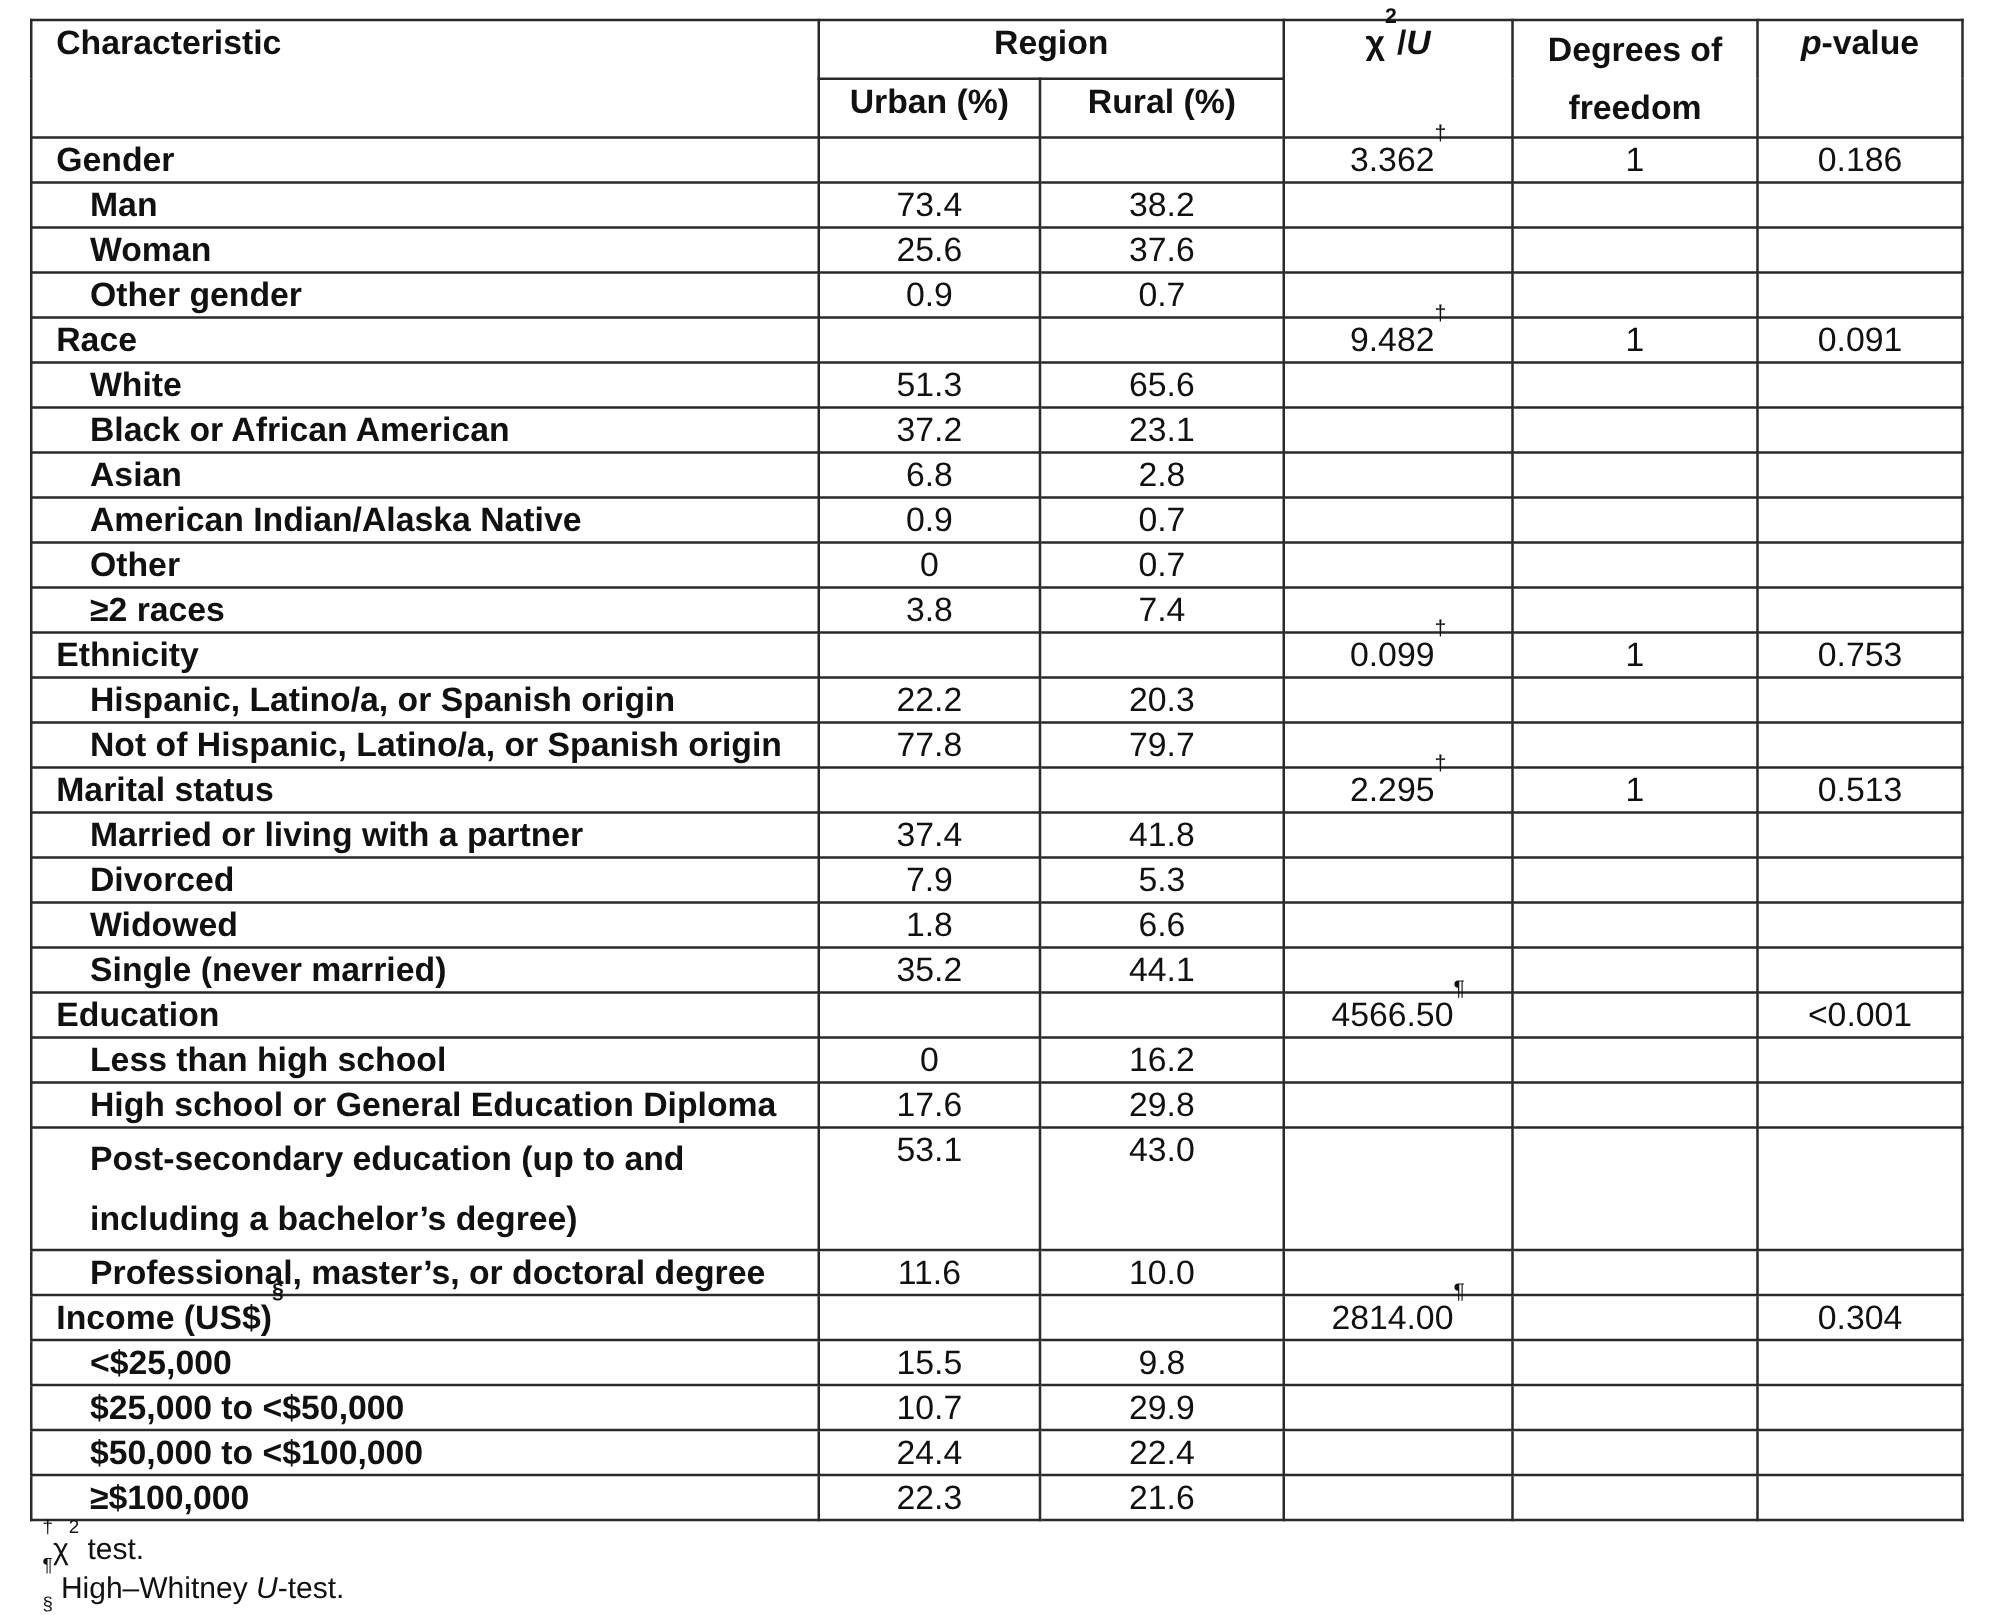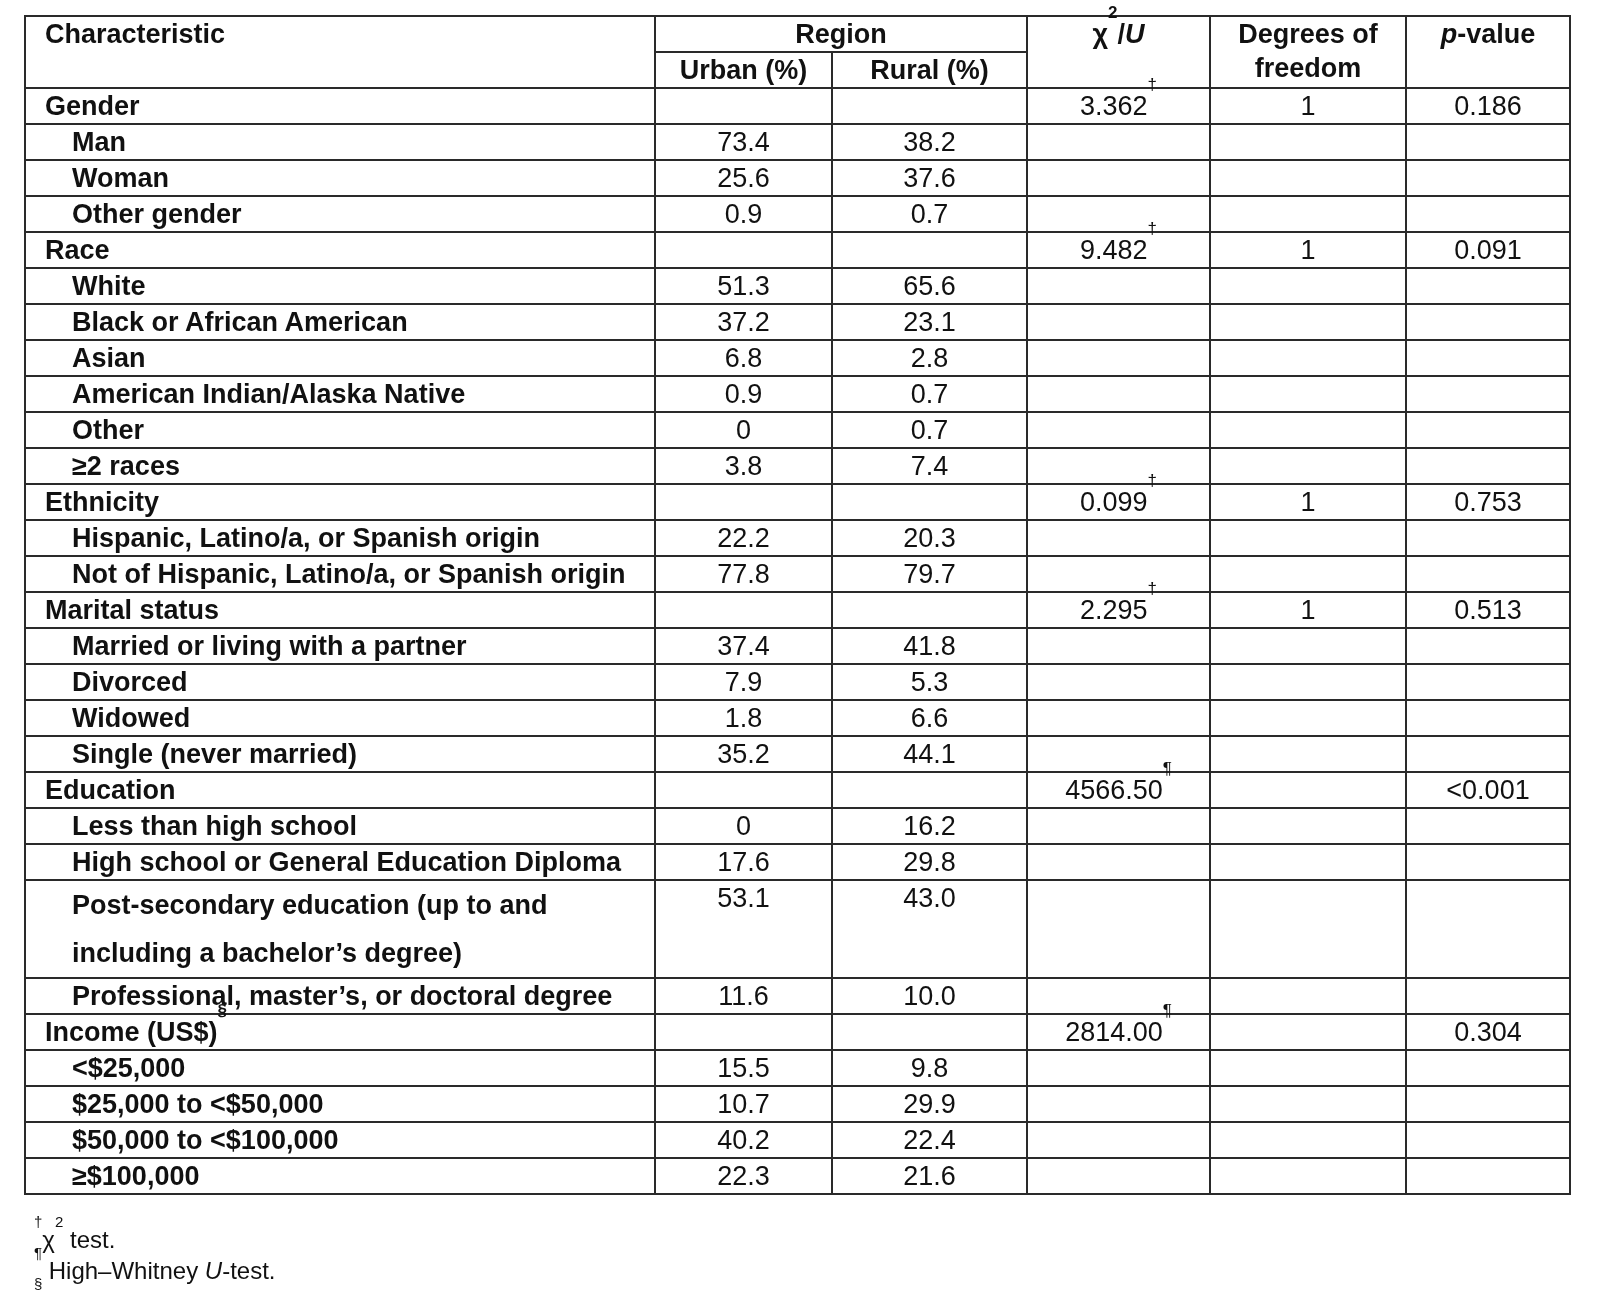--- a/index.html
+++ b/index.html
@@ -4,21 +4,21 @@
 <style>
   html, body { margin: 0; padding: 0; background: #ffffff; }
   body { width: 1600px; height: 1292px; position: relative; font-family: "Liberation Sans", sans-serif; color: #111; }
   #tbl-wrap { position: absolute; left: 13px; top: 15px; padding-left: 11px; }
   table { border-collapse: collapse; table-layout: fixed; width: 1545px; font-size: 27px; }
   col.c1 { width: 630px; } col.c2 { width: 177px; } col.c3 { width: 195px; }
   col.c4 { width: 183px; } col.c5 { width: 196px; } col.c6 { width: 164px; }
   th, td { border: 2px solid #2a2a2a; padding: 0; line-height: 34px; height: 34px; vertical-align: top; }
   th { font-weight: bold; text-align: center; font-size: 27px; }
   th.left { text-align: left; padding-left: 19px; }
-  th.tall { line-height: 34px; }
+  th.tall { line-height: 46px; }
   td.label { padding-left: 19px; white-space: nowrap; font-weight: bold; }
   td.label.sub { padding-left: 46px; margin-left: 17px; }
   td.label.wrap { white-space: normal; line-height: 48px; }
   td.num { text-align: center; }
   sup { font-size: 17px; vertical-align: top; position: relative; top: -4px; line-height: 0; }
   em { font-style: italic; }
   #footnotes { position: absolute; left: 34px; top: 1224px; font-size: 24px; line-height: 31px; }
   #footnotes .fn sup { font-size: 15px; top: -2px; }
   .hdr-row1 th { height: 34px; }
   .hdr-row2 th { height: 34px; }
@@ -261,21 +261,21 @@
         <tr>
           <td class="label sub"><span>$25,000 to &lt;$50,000</span></td>
           <td class="num"><span>10.7</span></td>
           <td class="num"><span>29.9</span></td>
           <td class="num"><span></span></td>
           <td class="num"><span></span></td>
           <td class="num"><span></span></td>
         </tr>
         <tr>
           <td class="label sub"><span>$50,000 to &lt;$100,000</span></td>
-          <td class="num"><span>40.2</span></td>
+          <td class="num"><span>24.4</span></td>
           <td class="num"><span>22.4</span></td>
           <td class="num"><span></span></td>
           <td class="num"><span></span></td>
           <td class="num"><span></span></td>
         </tr>
         <tr>
           <td class="label sub"><span>≥$100,000</span></td>
           <td class="num"><span>22.3</span></td>
           <td class="num"><span>21.6</span></td>
           <td class="num"><span></span></td>

